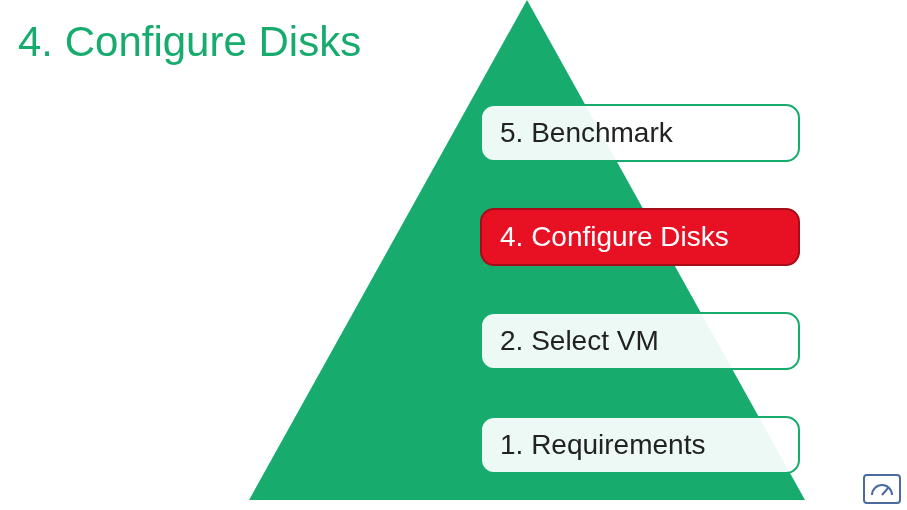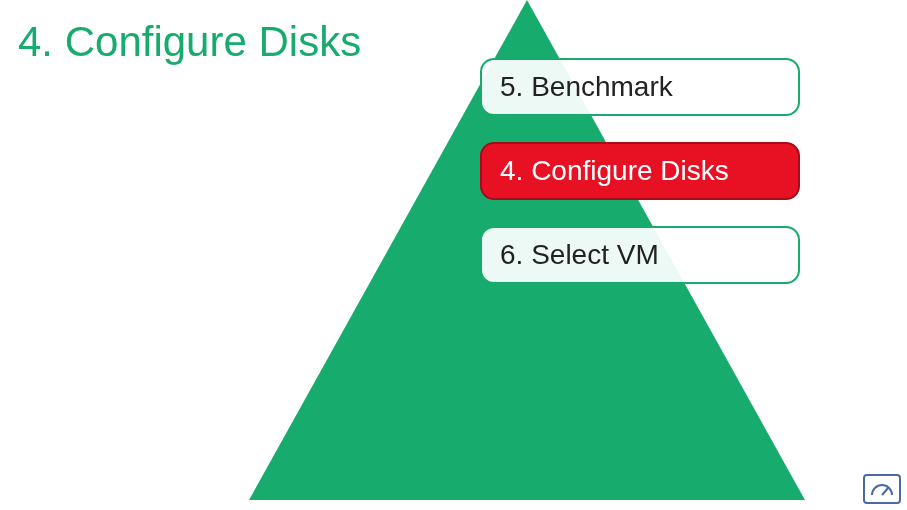--- a/index.html
+++ b/index.html
@@ -9,40 +9,41 @@
 
   .triangle { position:absolute; left:249px; top:0; width:0; height:0;
               border-left:278px solid transparent;
               border-right:278px solid transparent;
               border-bottom:500px solid #18ab6e; }
 
   .stack { position:absolute; left:480px; top:58px; width:320px; }
   .step { width:100%; height:58px; margin-bottom:26px; border-radius:14px;
           border:2px solid; background:rgba(255,255,255,0.92);
           display:flex; align-items:center; padding-left:18px;
-          font-size:28px; color:#222; }
+          font-size:28px; color:#222;margin-top:46px; }
 
   .step.active { background:#e81123; border-color:#a60d19; color:#fff; }
 
   .logo { position:absolute; right:6px; bottom:6px; width:38px; height:30px;
           border:2px solid #4a6aa0; border-radius:4px; display:flex;
           align-items:center; justify-content:center; background:#fff; }
   .logo svg { width:24px; height:14px; }
 </style>
 </head>
 <body>
 
 <div class="title" style="color: rgb(24, 171, 110);">4. Configure Disks</div>
 
 <div class="triangle"></div>
 
 <div class="stack">
   <div class="step" style="border-color: rgb(24, 171, 110);">5. Benchmark</div>
   <div class="step active">4. Configure Disks</div>
-  <div class="step" style="border-color: rgb(24, 171, 110);">6. Select VM</div>
+  <div class="step" style="border-color: rgb(24, 171, 110);">2. Select VM</div>
+  <div class="step" style="border-color: rgb(24, 171, 110);">1. Requirements</div>
 </div>
 
 <div class="logo">
   <svg viewBox="0 0 24 14">
     <path d="M2 13 A10 10 0 0 1 22 13" fill="none" stroke="#4a6aa0" stroke-width="2"></path>
     <line x1="12" y1="13" x2="18" y2="6" stroke="#4a6aa0" stroke-width="2"></line>
   </svg>
 </div>
 
 </body></html>

